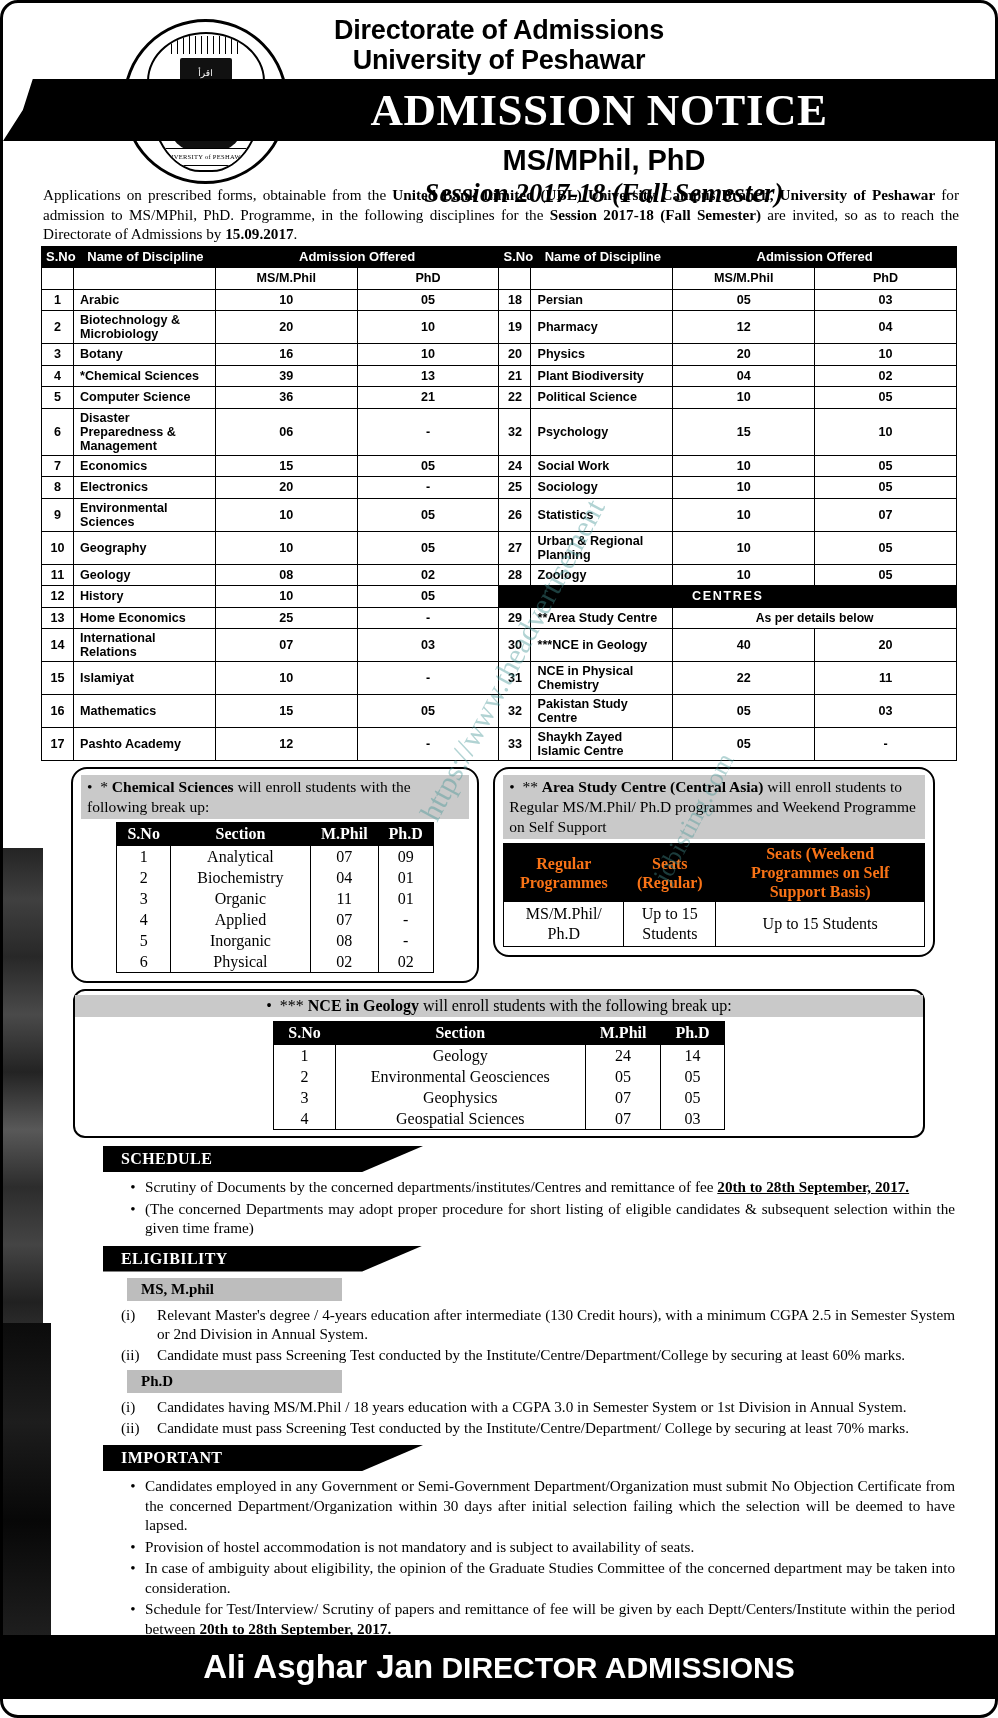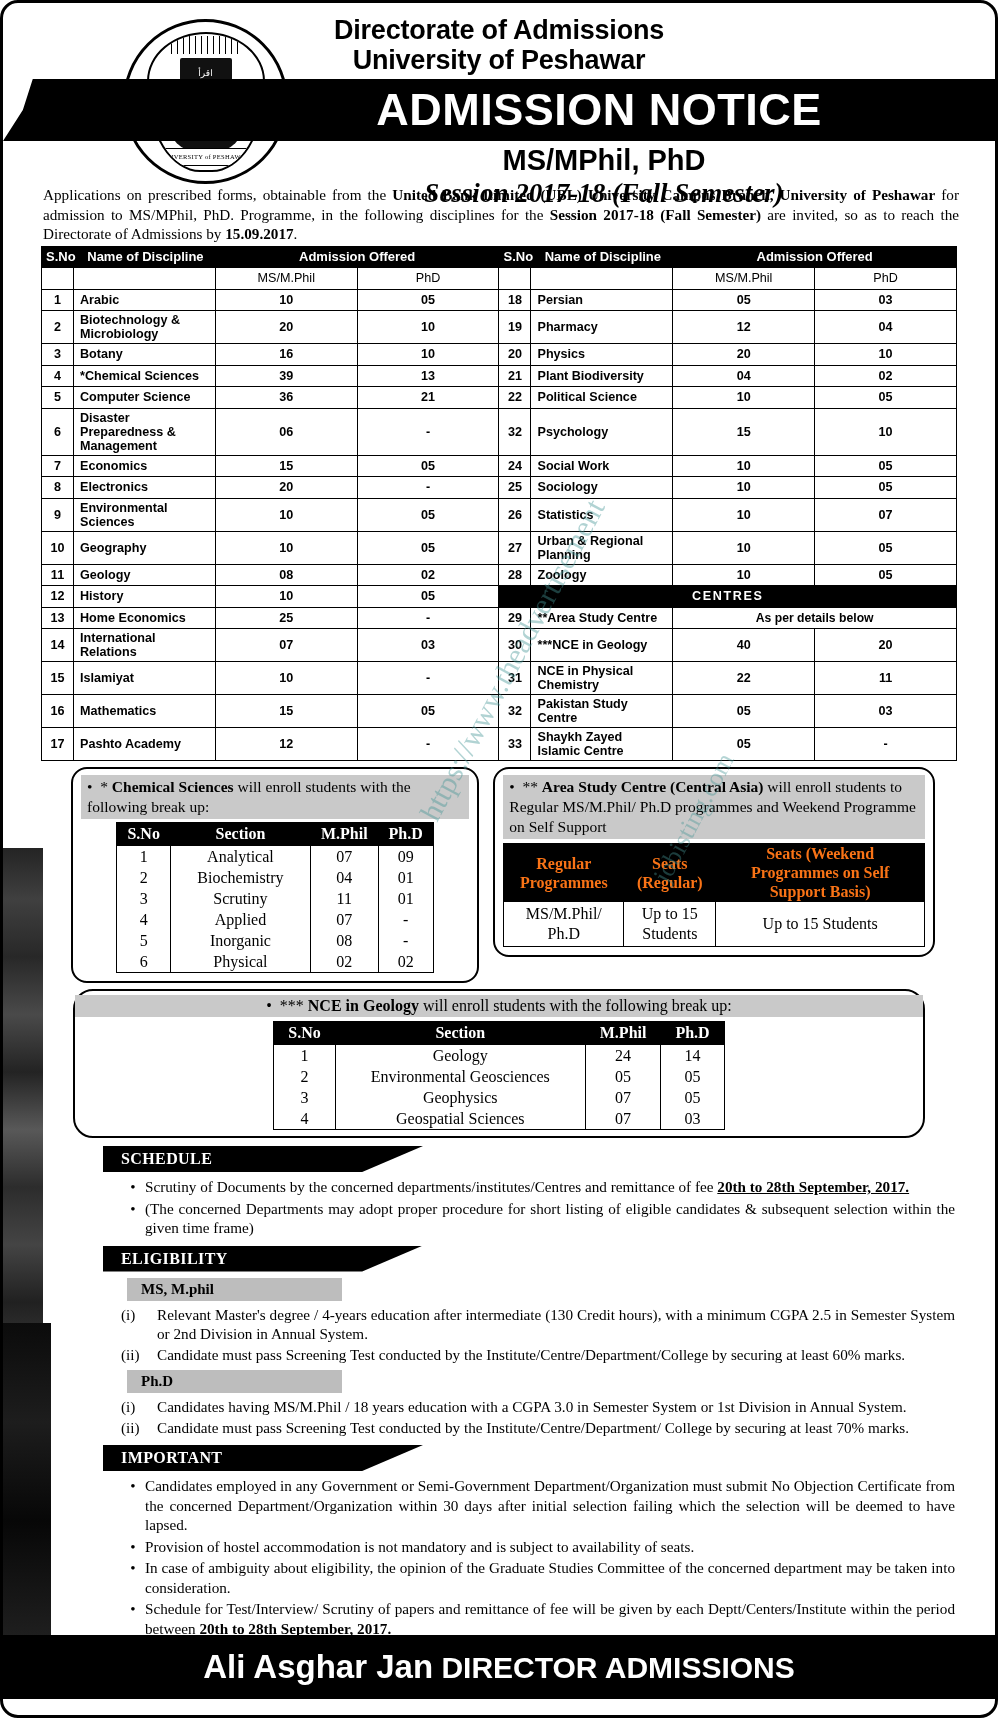--- a/index.html
+++ b/index.html
@@ -60,21 +60,21 @@
   .head-line1, .head-line2 {
     text-align:center; font-family:"Liberation Sans", sans-serif; font-weight:bold;
     font-size:27px; line-height:30px; letter-spacing:-.2px;
   }
   .head-line1 { padding-top:12px; }
   .banner {
     position:relative; margin-top:4px; height:62px; background:#000;
     clip-path: polygon(3% 0, 100% 0, 100% 100%, 0% 100%, 2% 50%);
   }
   .banner-text {
-    color:#fff; font-family:Liberation Sans, sans-serif; font-weight:bold;
+    color:#fff; font-family:Liberation Serif, serif; font-weight:bold;
     font-size:45px; letter-spacing:.5px; text-align:center; line-height:62px;
     padding-left:200px;
   }
   .subtitle1 { text-align:center; padding-left:210px; font-family:"Liberation Sans",sans-serif;
     font-weight:bold; font-size:29px; margin-top:3px; }
   .subtitle2 { text-align:center; padding-left:210px; font-family:"Liberation Serif",serif;
     font-weight:bold; font-style:italic; font-size:27px; margin-top:1px; }
 
   .intro { padding:4px 36px 2px 40px; font-size:15.2px; line-height:19.5px; text-align:justify; }
   .intro b { font-weight:bold; }
@@ -82,21 +82,21 @@
   
   .maintbl-wrap { padding:0 38px; }
   table.main { width:100%; border-collapse:collapse; table-layout:fixed;
     font-family:"Liberation Sans", sans-serif; font-size:12.6px; }
   table.main th, table.main td { border:1px solid #000; padding:2px 4px; height:21.5px; }
   table.main th { background:#000; color:#fff; font-weight:bold; text-align:center; font-size:13px;}
   .c-sno { width:32px; text-align:center; font-weight:bold; }
   .c-name { width:auto; text-align:left; font-weight:bold; padding-left:6px !important;}
   .c-ms  { width:78px; text-align:center; font-weight:bold; }
   .c-phd { width:56px; text-align:center; font-weight:bold; }
-  .sub-head td { text-align:center; font-weight:normal; font-size:12.6px; }
+  .sub-head td { text-align:center; font-weight:bold; font-size:12.6px; }
   .detail-cell { text-align:center; font-weight:bold; font-size:12.2px; }
 
   
   .boxrow { display:flex; gap:14px; padding:6px 60px 0 68px; align-items:flex-start; }
   .rbox { border:2.5px solid #000; border-radius:16px; padding:6px 8px 8px 8px; background:#fff; }
   .rbox .lead { background:#c9c9c9; font-family:"Liberation Serif",serif; font-size:15.5px;
      line-height:20px; padding:2px 6px; }
   .rbox .lead b { font-weight:bold; }
   table.sub { border-collapse:collapse; font-family:"Liberation Serif",serif; font-size:16px;
      margin:3px auto 0 auto; }
@@ -106,21 +106,21 @@
      text-align:center; line-height:21px; }
   table.sub tr:last-child td { border-bottom:1.5px solid #000; }
 
   table.asc { border-collapse:collapse; font-family:"Liberation Serif",serif; font-size:15px;
      margin:4px auto 0 auto; width:100%; }
   table.asc th { background:#000; color:#f97316; font-weight:bold; border:1px solid #000;
      padding:0 6px; text-align:center; font-size:16px; line-height:19px;}
   table.asc td { border:1.5px solid #000; text-align:center; padding:2px 6px; line-height:20px;
      font-size:16px;}
 
-  .geobox { margin:6px auto 0 auto; width:852px; border:2.5px solid #000; border-radius:20px;
+  .geobox { margin:6px auto 0 auto; width:852px; border:2.5px solid #000; border-radius:12px;
      background:#fff; padding:4px 0 6px 0; }
   .geobox .lead { background:#c9c9c9; text-align:center; font-size:16px; padding:2px 0; }
   table.geo { border-collapse:collapse; margin:4px auto 0 auto; font-size:16px;
      font-family:"Liberation Serif",serif;}
   table.geo th { background:#000; color:#fff; border:1px solid #000; padding:2px 14px;
      font-weight:bold; text-align:center;}
   table.geo td { border-left:1.5px solid #000; border-right:1.5px solid #000;
      text-align:center; padding:0 14px; line-height:21px;}
   table.geo tr:last-child td { border-bottom:1.5px solid #000; }
   .geo-sec { min-width:250px; }
@@ -403,21 +403,21 @@
               <td>09</td>
             </tr>
             <tr>
               <td>2</td>
               <td>Biochemistry</td>
               <td>04</td>
               <td>01</td>
             </tr>
             <tr>
               <td>3</td>
-              <td>Scrutiny</td>
+              <td>Organic</td>
               <td>11</td>
               <td>01</td>
             </tr>
             <tr>
               <td>4</td>
               <td>Applied</td>
               <td>07</td>
               <td>-</td>
             </tr>
             <tr>

